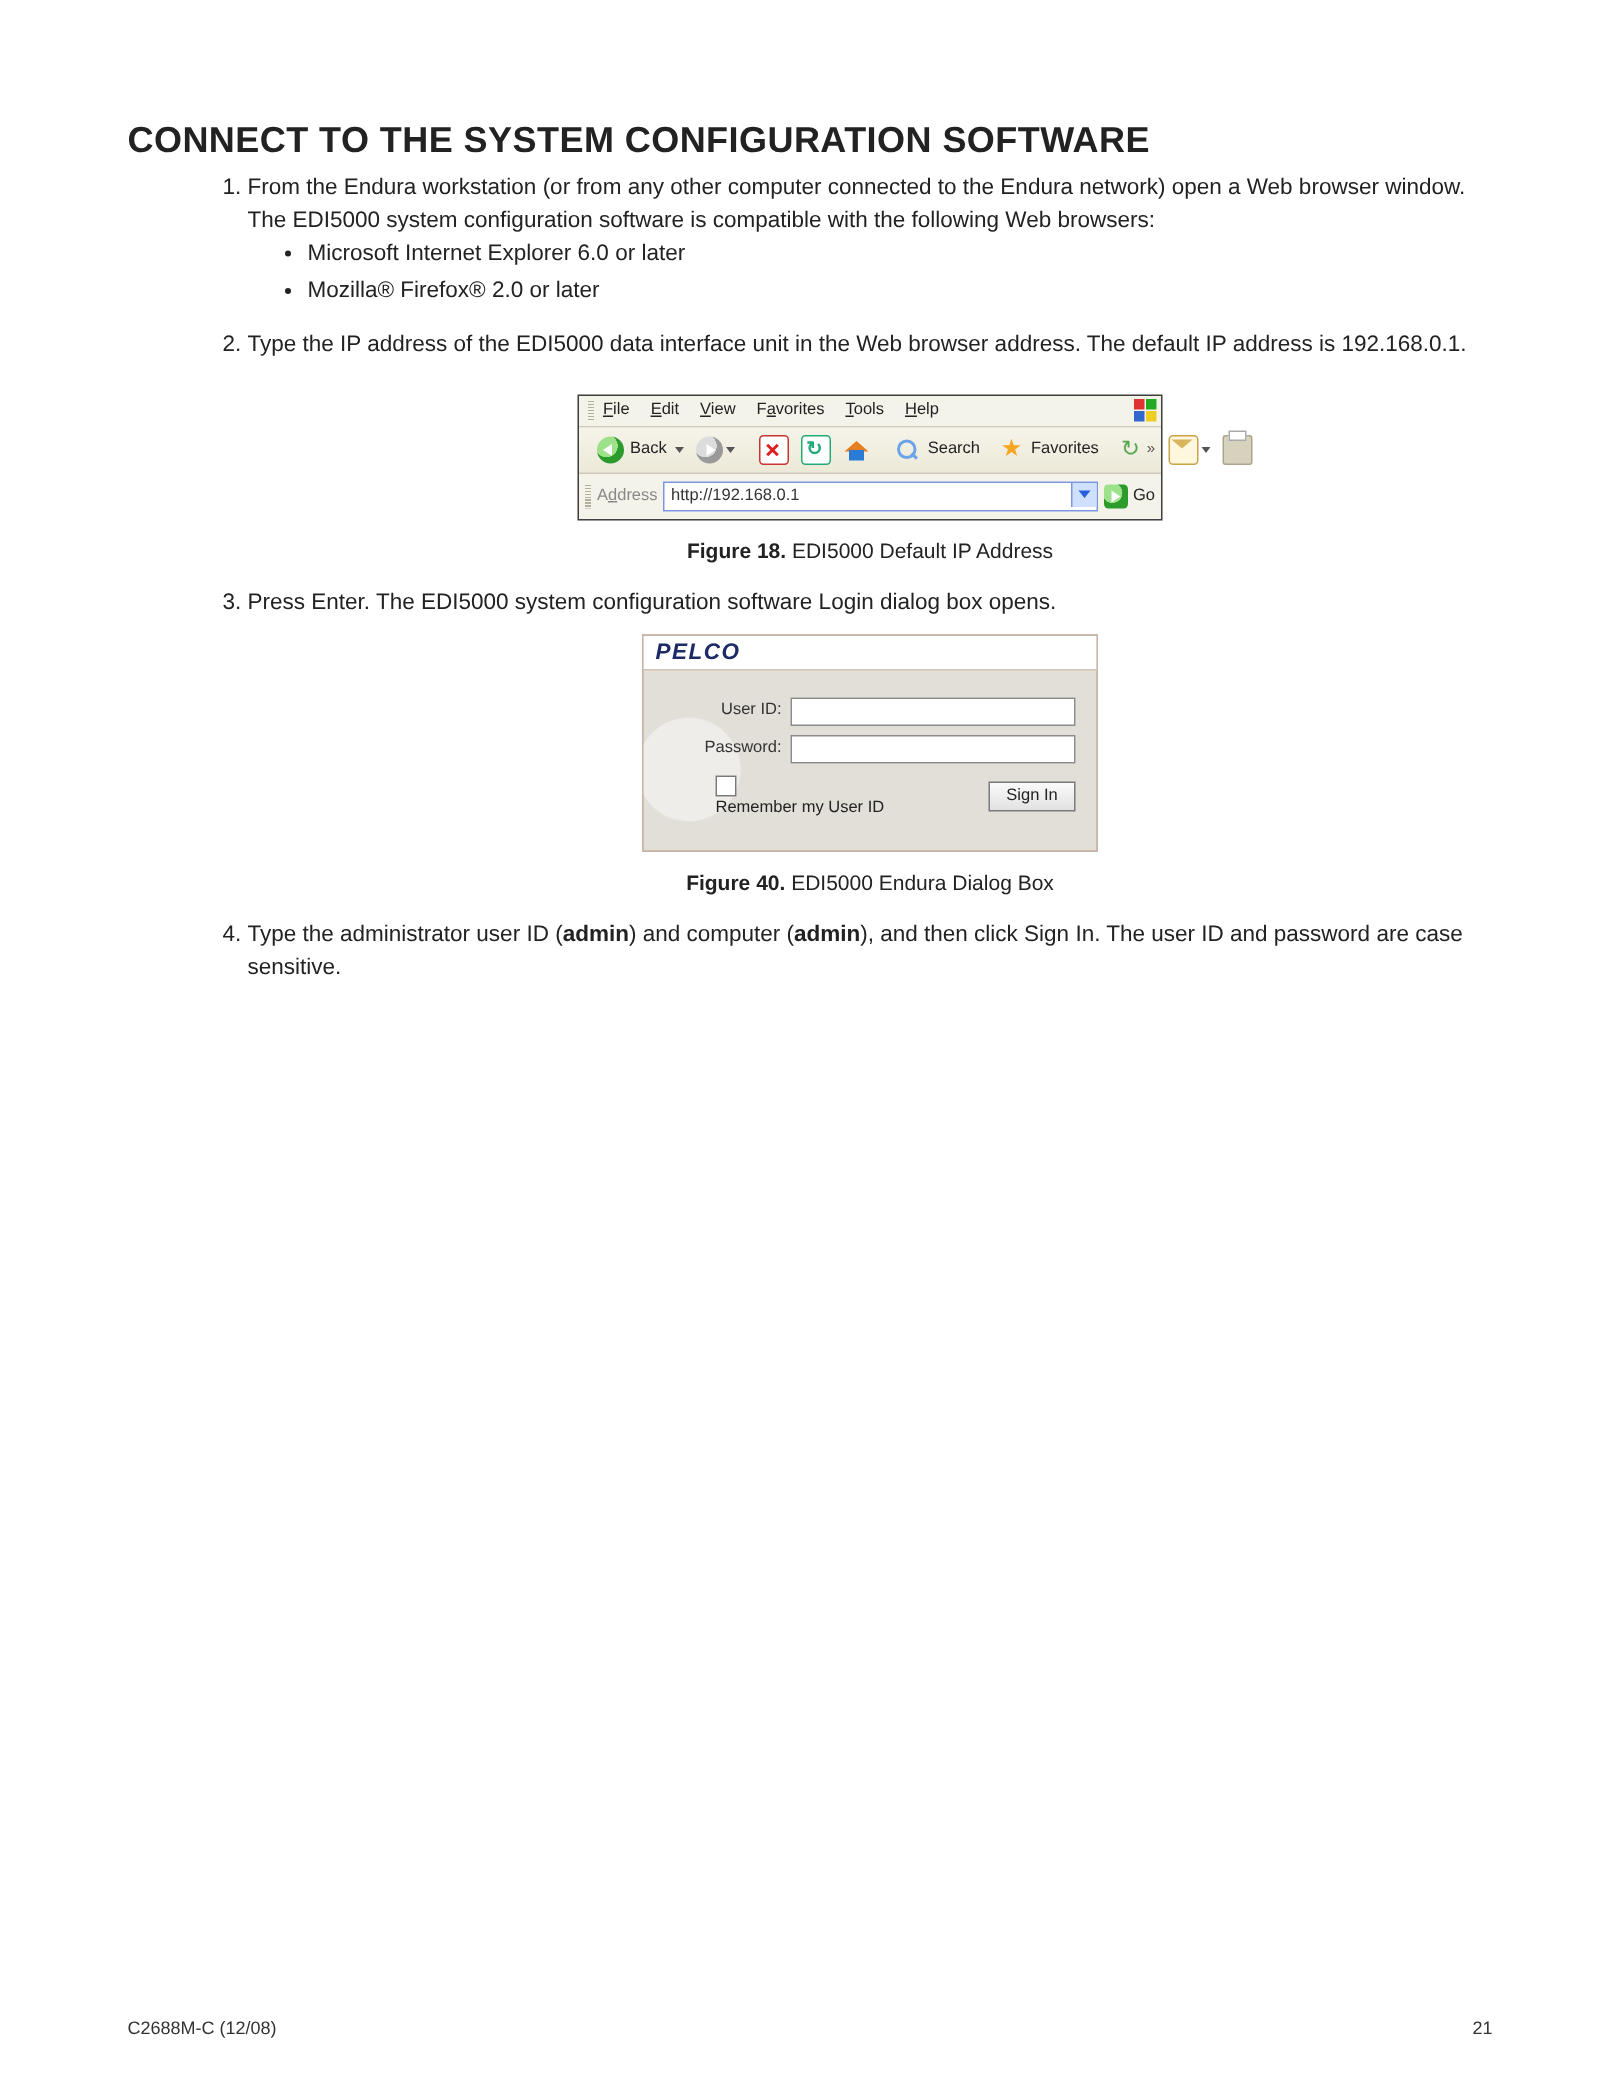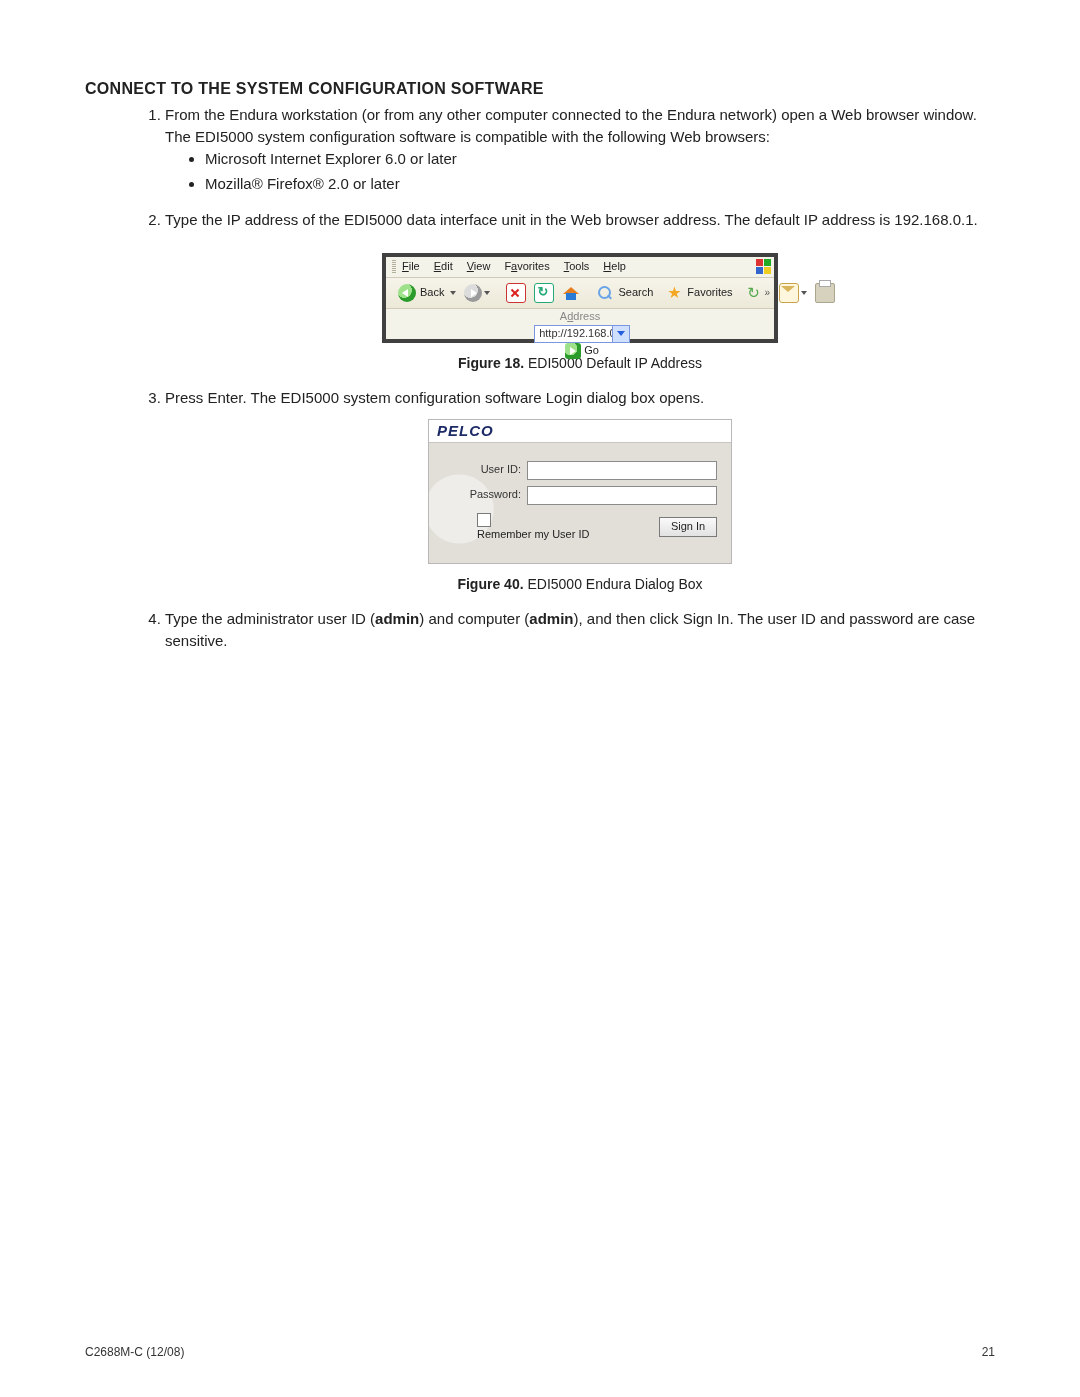--- a/index.html
+++ b/index.html
@@ -12,21 +12,21 @@
   .page {
     width: 1080px;
     height: 1397px;
     box-sizing: border-box;
     padding: 80px 85px 30px 85px;
     position: relative;
   }
   h1.title {
     font-family: "Arial Black", Arial, Helvetica, sans-serif;
     font-weight: 900;
-    font-size: 16px;
+    font-size: 24px;
     letter-spacing: 0.3px;
     text-transform: uppercase;
     margin: 0 0 6px 0;
   }
   ol.main-list {
     margin: 0;
     padding-left: 80px;
     font-size: 15px;
     line-height: 1.45;
   }
@@ -44,21 +44,21 @@
     text-align: center;
     font-size: 14px;
     margin: 10px 0 14px 0;
   }
   .figure-caption b { font-weight: 700; }
 
   
   .ie-wrap {
     width: 388px;
     margin: 22px auto 6px auto;
-    border: 4px solid #404040;
+    border: 1px solid #404040;
     font-family: Tahoma, Verdana, sans-serif;
     font-size: 11px;
     background: #ece9d8;
   }
   .ie-menu {
     display: flex;
     align-items: center;
     height: 20px;
     background: #f4f3ea;
     border-bottom: 1px solid #cfcabb;
@@ -135,21 +135,20 @@
   .i-print{position:relative;background:#d7d2be;border:1px solid #aca58d;border-radius:2px;}
   .i-print::before{content:"";position:absolute;left:3px;top:-4px;width:10px;height:5px;background:#fff;border:1px solid #aaa;}
   .sep { width:1px;height:22px;background:#cfcabb;margin:0 4px;}
   .chev { position:absolute;right:4px;top:8px;font-size:10px;color:#555;}
 
   .ie-addr {
     display:flex; align-items:center;
     height:30px;
     background:#f4f3ea;
     padding-left:4px;
-    flex-direction:column;
   }
   .ie-addr .handle{width:4px;height:16px;background:repeating-linear-gradient(#b4af9d 0 1px,transparent 1px 2px);margin-right:4px;}
   .ie-addr .albl{color:#888;margin-right:4px;}
   .ie-addr .abox{
     flex:1; height:18px; border:1px solid #7a96df; background:#fff;
     display:flex; align-items:center; padding:0 4px; font-size:11px; color:#333;
     position:relative;
   }
   .ie-addr .abox .adrop{
     width:16px;height:16px;background:#cfe0ff;border-left:1px solid #7a96df;

